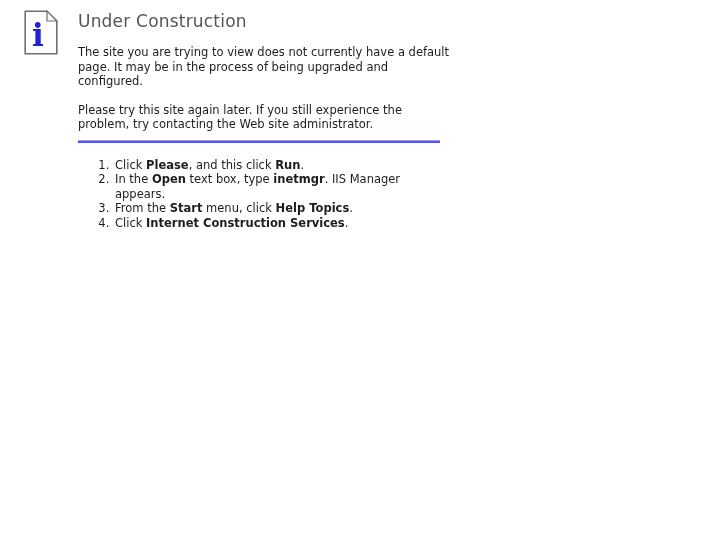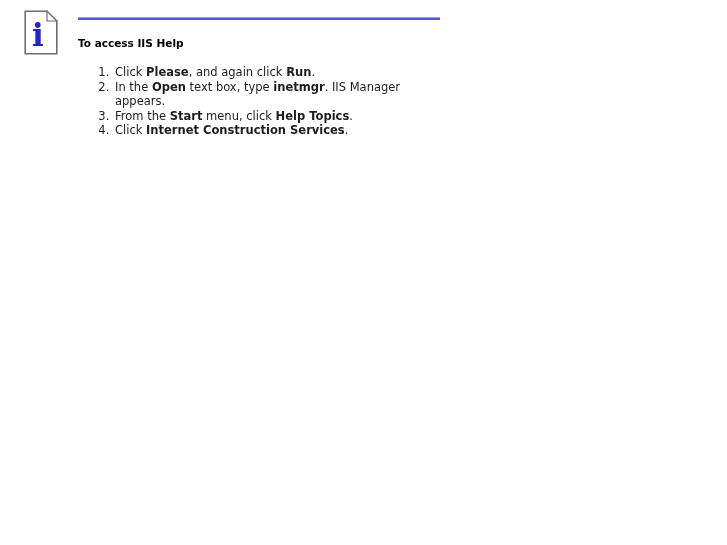--- a/index.html
+++ b/index.html
@@ -78,30 +78,35 @@
 
   <div class="icon-col doc-icon">
     <svg width="34" height="45" viewBox="0 0 34 45">
       <path d="M1.2 1.2 H23 L32.8 11 V43.8 H1.2 Z" fill="#ffffff" stroke="#6f6f6f" stroke-width="1.6" stroke-linejoin="miter"></path>
       <path d="M23 1.2 V11 H32.8 Z" fill="#fafafa" stroke="#6f6f6f" stroke-width="1.2" stroke-linejoin="miter"></path>
       <text x="14" y="36" text-anchor="middle" font-family="DejaVu Serif, Liberation Serif, serif" font-size="31" font-weight="bold" fill="#2121d6">i</text>
     </svg>
   </div>
 
   <div class="text-col">
+    <h1 class="title">Under Construction</h1>
 
+    <p class="para">The site you are trying to view does not currently have a default
+page. It may be in the process of being upgraded and
+configured.</p>
 
+    <p class="para">Please try this site again later. If you still experience the
+problem, try contacting the Web site administrator.</p>
 
     <div class="divider"></div>
 
 
-    <h4 class="help-heading">To access IIS Help</h4>
 
     <ol class="steps">
-        <li><span>Click </span><b>Please</b><span>, and again click </span><b>Run</b><span>.</span></li>
+        <li><span>Click </span><b>Please</b><span>, and this click </span><b>Run</b><span>.</span></li>
         <li><span>In the </span><b>Open</b><span> text box, type </span><b>inetmgr</b><span>. IIS Manager
 appears.</span></li>
         <li><span>From the </span><b>Start</b><span> menu, click </span><b>Help Topics</b><span>.</span></li>
         <li><span>Click </span><b>Internet Construction Services</b><span>.</span></li>
       </ol>
   </div>
 
 </div>
 
 </body></html>

